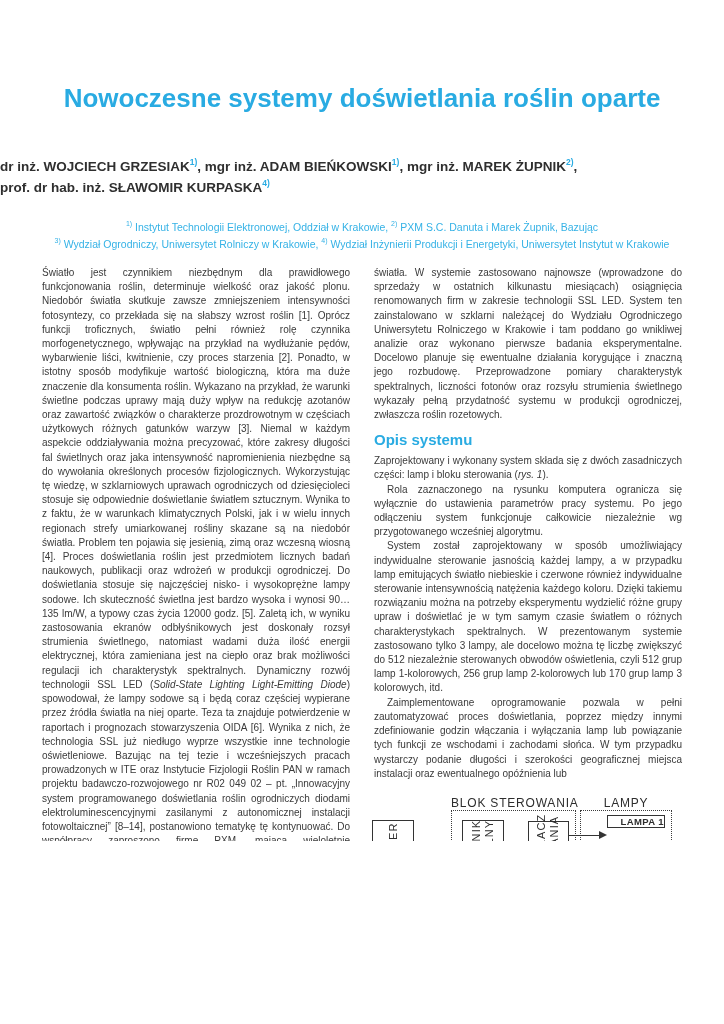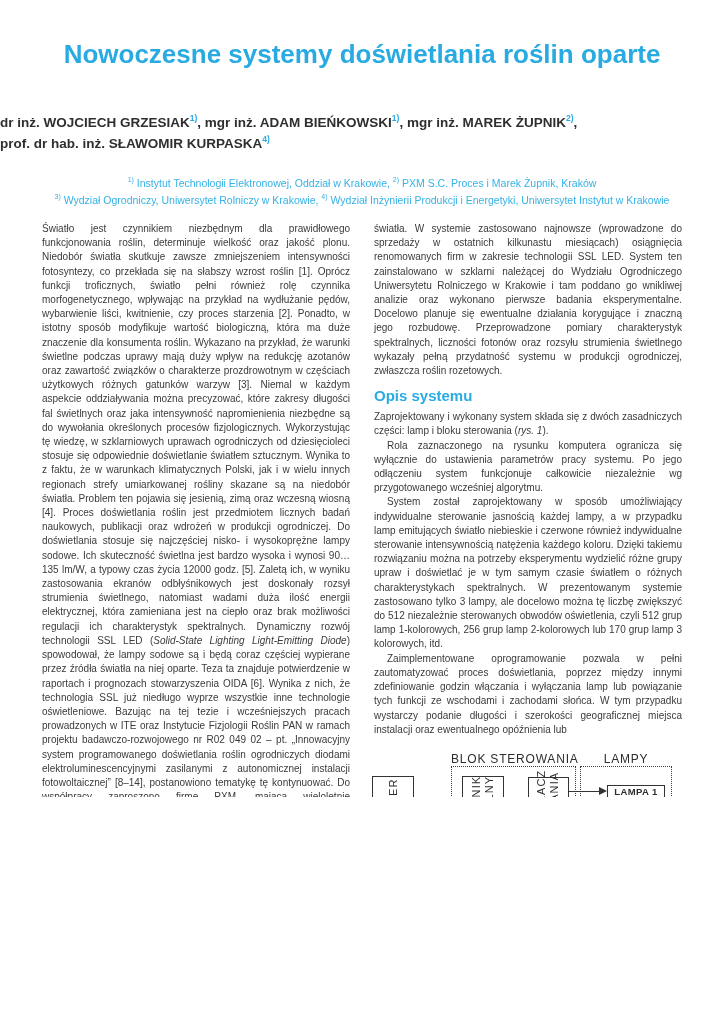--- a/index.html
+++ b/index.html
@@ -3,20 +3,21 @@
 <meta charset="utf-8">
 <style>
   html,body{margin:0;padding:0;background:#ffffff;}
   .page{
     position:relative;
     width:724px;height:797px;
     background:#ffffff;
     font-family:"Liberation Sans", sans-serif;
     color:#3a3a3a;
     overflow:hidden;
+    margin-top:44px;
   }
   
   .title{
     position:absolute;left:0;top:40px;width:724px;
     text-align:center;font-weight:bold;font-size:26px;line-height:28px;
     color:#29abe2;margin:0;letter-spacing:0;
   }
   .authors{
     position:absolute;left:0;top:110px;width:724px;
     font-weight:bold;font-size:13.5px;line-height:17.5px;
@@ -88,21 +89,21 @@
   <h1 class="title">
     <span>Nowoczesne systemy doświetlania roślin oparte</span><br>
   </h1>
 
   <div class="authors">
     <div><span>dr inż. WOJCIECH GRZESIAK</span><sup>1)</sup><span>, </span><span>mgr inż. ADAM BIEŃKOWSKI</span><sup>1)</sup><span>, </span><span>mgr inż. MAREK ŻUPNIK</span><sup>2)</sup><span>,</span></div>
     <div><span>prof. dr hab. inż. SŁAWOMIR KURPASKA</span><sup>4)</sup></div>
   </div>
 
   <div class="affils">
-    <div><sup>1)</sup><span> Instytut Technologii Elektronowej, Oddział w Krakowie, </span><sup>2)</sup><span> PXM S.C. Proces i Marek Żupnik, Kraków</span></div>
+    <div><sup>1)</sup><span> Instytut Technologii Elektronowej, Oddział w Krakowie, </span><sup>2)</sup><span> PXM S.C. Danuta i Marek Żupnik, Bazując</span></div>
     <div><sup>3)</sup><span> Wydział Ogrodniczy, Uniwersytet Rolniczy w Krakowie, </span><sup>4)</sup><span> Wydział Inżynierii Produkcji i Energetyki, Uniwersytet Instytut w Krakowie</span></div>
   </div>
 
   <div class="col col-left">
     <p><span>Światło jest czynnikiem niezbędnym dla prawidłowego funkcjonowania roślin, determinuje wielkość oraz jakość plonu. Niedobór światła skutkuje zawsze zmniejszeniem intensywności fotosyntezy, co przekłada się na słabszy wzrost roślin [1]. Oprócz funkcji troficznych, światło pełni również rolę czynnika morfogenetycznego, wpływając na przykład na wydłużanie pędów, wybarwienie liści, kwitnienie, czy proces starzenia [2]. Ponadto, w istotny sposób modyfikuje wartość biologiczną, która ma duże znaczenie dla konsumenta roślin. Wykazano na przykład, że warunki świetlne podczas uprawy mają duży wpływ na redukcję azotanów oraz zawartość związków o charakterze prozdrowotnym w częściach użytkowych różnych gatunków warzyw [3]. Niemal w każdym aspekcie oddziaływania można precyzować, które zakresy długości fal świetlnych oraz jaka intensywność napromienienia niezbędne są do wywołania określonych procesów fizjologicznych. Wykorzystując tę wiedzę, w szklarniowych uprawach ogrodniczych od dziesięcioleci stosuje się odpowiednie doświetlanie światłem sztucznym. Wynika to z faktu, że w warunkach klimatycznych Polski, jak i w wielu innych regionach strefy umiarkowanej rośliny skazane są na niedobór światła. Problem ten pojawia się jesienią, zimą oraz wczesną wiosną [4]. Proces doświetlania roślin jest przedmiotem licznych badań naukowych, publikacji oraz wdrożeń w produkcji ogrodniczej. Do doświetlania stosuje się najczęściej nisko- i wysokoprężne lampy sodowe. Ich skuteczność świetlna jest bardzo wysoka i wynosi 90…135 lm/W, a typowy czas życia 12000 godz. [5]. Zaletą ich, w wyniku zastosowania ekranów odbłyśnikowych jest doskonały rozsył strumienia świetlnego, natomiast wadami duża ilość energii elektrycznej, która zamieniana jest na ciepło oraz brak możliwości regulacji ich charakterystyk spektralnych. Dynamiczny rozwój technologii SSL LED (</span><i>Solid-State Lighting Light-Emitting Diode</i><span>) spowodował, że lampy sodowe są i będą coraz częściej wypierane przez źródła światła na niej oparte. Teza ta znajduje potwierdzenie w raportach i prognozach stowarzyszenia OIDA [6]. Wynika z nich, że technologia SSL już niedługo wyprze wszystkie inne technologie oświetleniowe. Bazując na tej tezie i wcześniejszych pracach prowadzonych w ITE oraz Instytucie Fizjologii Roślin PAN w ramach projektu badawczo-rozwojowego nr R02 049 02 – pt. „Innowacyjny system programowanego doświetlania roślin ogrodniczych diodami elektroluminescencyjnymi zasilanymi z autonomicznej instalacji fotowoltaicznej” [8–14], postanowiono tematykę tę kontynuować. Do współpracy zaproszono firmę PXM, mającą wieloletnie doświadczenie w opracowaniach i produkcji komercyjnych systemów oświetleniowych, opartych o technologie SSL LED oraz Uniwersytet Rolniczy w Krakowie, dysponujący nowoczesnymi obiektami szklarniowymi oraz bogatą wiedzą z zakresu fizjologii i doświetlania roślin.</span></p>
   </div>
 
   <div class="col col-right">
     <p>światła. W systemie zastosowano najnowsze (wprowadzone do sprzedaży w ostatnich kilkunastu miesiącach) osiągnięcia renomowanych firm w zakresie technologii SSL LED. System ten zainstalowano w szklarni należącej do Wydziału Ogrodniczego Uniwersytetu Rolniczego w Krakowie i tam poddano go wnikliwej analizie oraz wykonano pierwsze badania eksperymentalne. Docelowo planuje się ewentualne działania korygujące i znaczną jego rozbudowę. Przeprowadzone pomiary charakterystyk spektralnych, liczności fotonów oraz rozsyłu strumienia świetlnego wykazały pełną przydatność systemu w produkcji ogrodniczej, zwłaszcza roślin rozetowych.</p>
     <h2>Opis systemu</h2>
@@ -130,21 +131,21 @@
       <div>STEROWNIK</div>
       <div>CENTRALNY</div>
     </div>
 
     <div class="solid-box" style="left:156px;top:25px;width:41px;height:74px;"></div>
     <div class="vlabel" style="left:176px;top:62px;">
       <div>ROZDZIELACZ</div>
       <div>STEROWANIA</div>
     </div>
 
-    <div class="lamp" style="top:33px;">LAMPA 1</div>
+    <div class="lamp" style="top:19px;text-align:right;">LAMPA 1</div>
     <div class="lamp" style="top:55px;">LAMPA 2</div>
     <div class="lamp" style="top:77px;">LAMPA 3</div>
 
     <div class="arr-l" style="left:42px;top:57.5px;"></div>
     <div class="dotline" style="left:50px;top:61px;width:22px;"></div>
     <div class="arr-r" style="left:71px;top:57.5px;"></div>
     <div class="hline" style="left:79px;top:61px;width:4px;"></div>
     <div class="arr-r" style="left:82px;top:57.5px;"></div>
 
     <div class="hline" style="left:132px;top:61px;width:17px;"></div>

